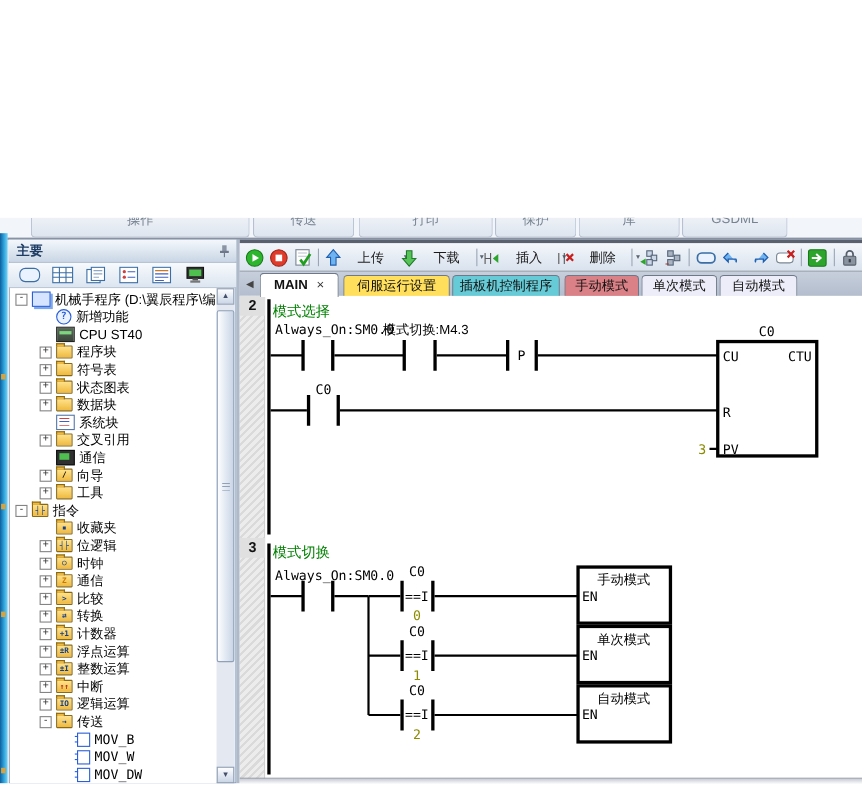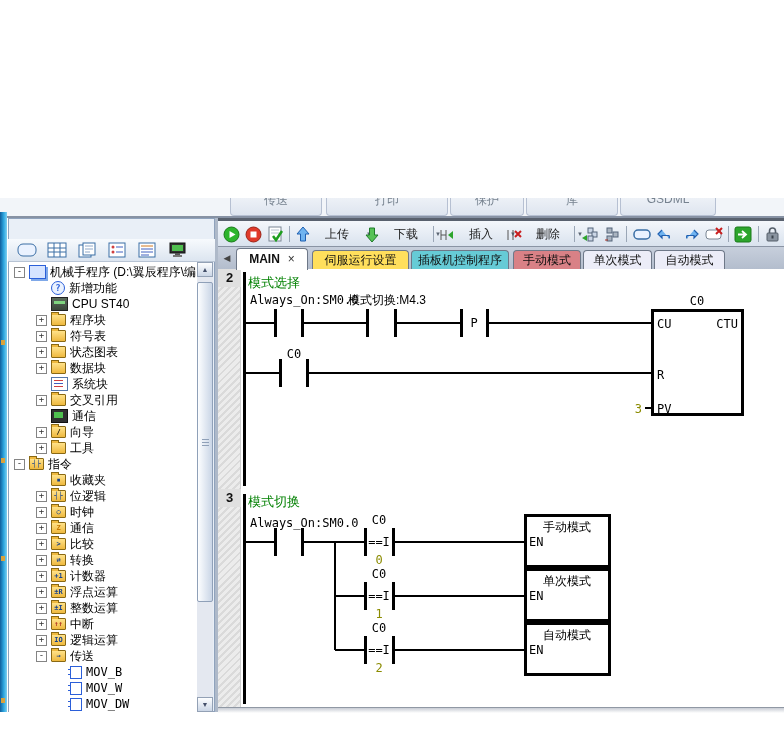--- a/index.html
+++ b/index.html
@@ -106,20 +106,23 @@
             background:linear-gradient(90deg,#FDFEFF,#C9D5E6);border:1px solid #8FA0B8;border-radius:2px;box-sizing:border-box;}
   #sb-grip{position:absolute;left:4px;top:156px;width:7px;height:7px;
            background:repeating-linear-gradient(#8FA0B8 0 1px,transparent 1px 3px);}
 </style>
 </head>
 <body>
 
 <div id="screen">
 
   <div id="ribbon" class="abs">
+    <div class="rgroup" style="left:28px;width:197px;">
+        <span class="rlab">操作</span>
+      </div>
     <div class="rgroup" style="left:230px;width:90px;">
         <span class="rlab">传送</span>
       </div>
     <div class="rgroup" style="left:326px;width:120px;">
         <span class="rlab">打印</span>
       </div>
     <div class="rgroup" style="left:450px;width:72px;">
         <span class="rlab">保护</span>
       </div>
     <div class="rgroup" style="left:526px;width:90px;">
@@ -132,20 +135,28 @@
   <div id="divider-top" class="abs"></div>
 
   <div id="bluestrip" class="abs">
     <div class="speck" style="top:128px"></div>
     <div class="speck" style="top:246px"></div>
     <div class="speck" style="top:344px"></div>
     <div class="speck" style="top:486px"></div>
   </div>
 
   <div id="lpanel" class="abs"></div>
+  <div id="lp-head" class="abs">
+    <span class="t">主要</span>
+    <svg id="pin" width="10" height="12">
+      <rect x="3" y="1" width="4" height="6" fill="#8A94A4"></rect>
+        <rect x="1" y="6" width="8" height="2" fill="#6E7888"></rect>
+        <rect x="4.5" y="8" width="1" height="4" fill="#6E7888"></rect>
+    </svg>
+  </div>
   <div id="lp-icons" class="abs">
     <svg class="vico" style="left:6px">
         <rect x="4" y="2" width="18" height="12" rx="5" fill="#EAF2FF" stroke="#3A6EA5"></rect>
       </svg>
     <svg class="vico" style="left:36px">
         <rect x="4" y="1" width="18" height="14" fill="#fff" stroke="#3A6EA5"></rect>
         <path d="M4 6h18M4 10h18M10 1v14M16 1v14" stroke="#3A6EA5"></path>
       </svg>
     <svg class="vico" style="left:66px">
         <rect x="5" y="3" width="12" height="12" fill="#fff" stroke="#3A6EA5"></rect>

